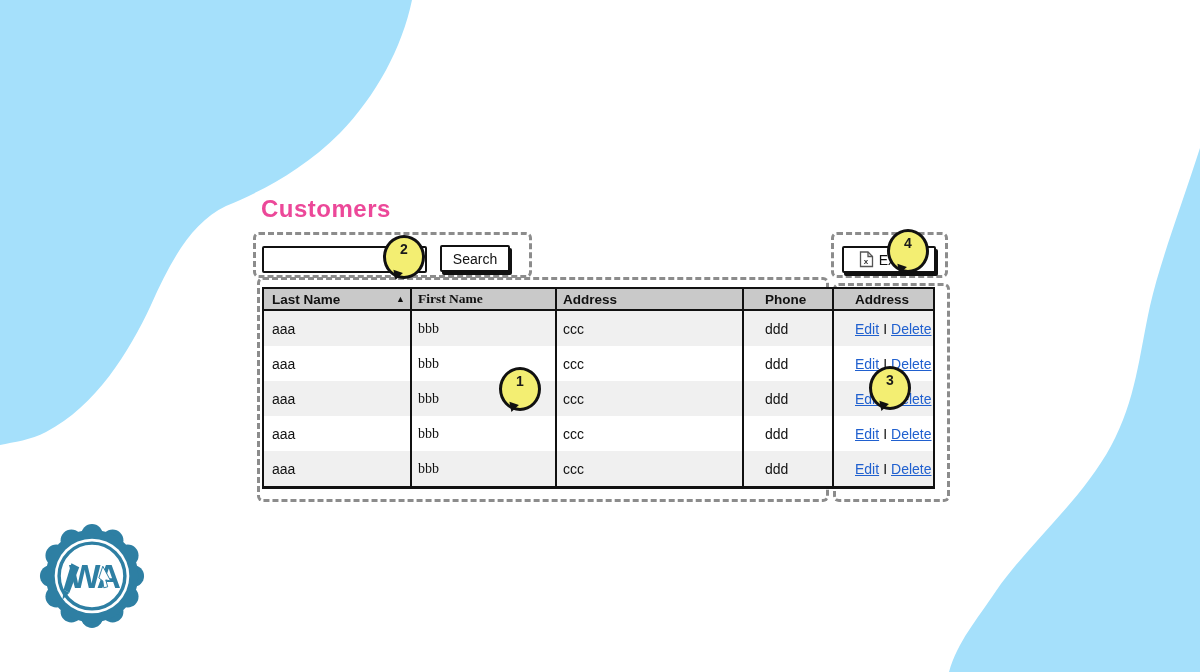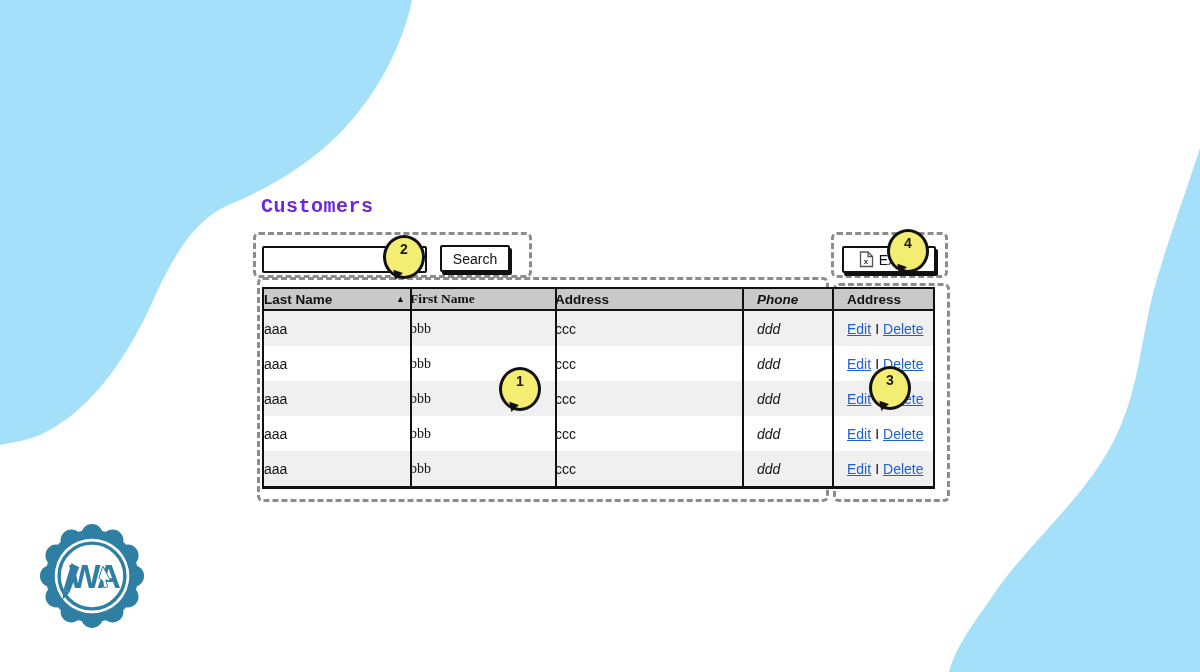--- a/index.html
+++ b/index.html
@@ -1,22 +1,22 @@
 <!DOCTYPE html>
 <html><head>
 <meta charset="utf-8">
 <style>
   html,body{margin:0;padding:0;background:#fff;}
   .canvas{position:relative;width:1200px;height:672px;background:#ffffff;overflow:hidden;
           font-family:"Liberation Sans", sans-serif;color:#111;}
   .bg-svg{position:absolute;left:0;top:0;z-index:0;}
   .layer{position:absolute;left:0;top:0;width:100%;height:100%;z-index:1;}
 
-  .page-title{position:absolute;left:261px;top:195px;font-size:20px;font-weight:700;
-              letter-spacing:.5px;color:#6d28d9;font-family:Liberation Mono, monospace;}
+  .page-title{position:absolute;left:261px;top:195px;font-size:24px;font-weight:700;
+              letter-spacing:.5px;color:#ec4899;}
 
   .dashed{position:absolute;border:3px dashed #8c8c8c;border-radius:6px;box-sizing:border-box;}
   .dash-search{left:253px;top:232px;width:279px;height:46px;}
   .dash-table{left:257px;top:277px;width:572px;height:225px;}
   .dash-actions{left:833px;top:283px;width:117px;height:219px;}
   .dash-export{left:831px;top:232px;width:117px;height:46px;}
 
   .search-input{position:absolute;left:262px;top:246px;width:165px;height:27px;
                 border:2px solid #111;border-radius:2px;background:#fff;box-sizing:border-box;
                 font-family:"Liberation Sans",sans-serif;font-size:14px;padding:0 6px;outline:none;}
@@ -26,25 +26,25 @@
               font-family:"Liberation Sans",sans-serif;color:#111;}
   .btn-search{left:440px;top:245px;width:70px;height:27px;}
   .btn-export{left:842px;top:246px;width:94px;height:27px;}
 
   .table{position:absolute;left:262px;top:287px;width:669px;border:2px solid #111;
          border-bottom-width:3px;box-sizing:content-box;background:#fff;}
   .thead{display:flex;height:20px;background:#c9c9c9;border-bottom:2px solid #111;
          font-weight:700;font-size:13.5px;align-items:center;}
   .trow{display:flex;height:35px;align-items:center;font-size:14px;background:#fff;}
   .trow.striped{background:#f0f0f0;}
-  .cell{box-sizing:border-box;overflow:hidden;white-space:nowrap;}
+  .cell{box-sizing:border-box;padding-left:8px;overflow:hidden;white-space:nowrap;}
   .c1{width:146px;display:flex;align-items:center;justify-content:space-between;padding-right:5px;}
   .c2{width:145px;font-family:Liberation Serif, serif;}
   .c3{width:202px;}
-  .c4{width:90px;font-style:italic;}
+  .c4{width:90px;}
   .c5{flex:1;}
   .colsep{position:absolute;top:0;bottom:0;width:2px;background:#111;}
   .sort{font-size:9px;line-height:1;}
 
   .link{color:#2060cf;text-decoration:underline;font-weight:400;cursor:pointer;}
   .linksep{margin:0 4px;font-weight:400;}
 
   .marker{position:absolute;width:42px;height:44px;border:3.5px solid #111;border-radius:50%;
           background:#f3ee72;box-sizing:border-box;z-index:6;display:flex;justify-content:center;
           font-size:14px;font-weight:700;color:#1a1a1a;padding-top:3px;}

